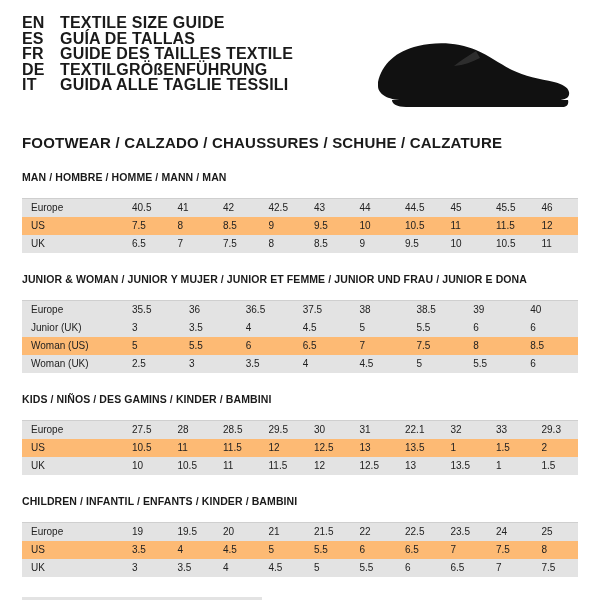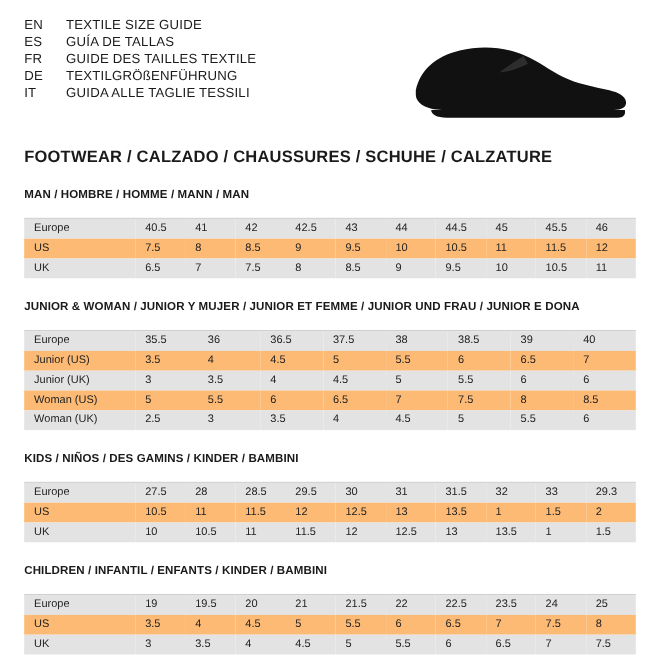--- a/index.html
+++ b/index.html
@@ -25,22 +25,22 @@
   
   .header {
     display: flex;
     align-items: flex-start;
     justify-content: space-between;
   }
   .lang-table {
     border-collapse: collapse;
   }
   .lang-table td {
-    font-size: 12px;
-    font-weight: normal;
+    font-size: 16px;
+    font-weight: bold;
     letter-spacing: 0.2px;
     padding: 0 0 2.5px 0;
     vertical-align: top;
     line-height: 13px;
     white-space: nowrap;
   }
   .lang-code {
     width: 38px;
   }
   .shoe-wrap {
@@ -194,31 +194,20 @@
           <td class="label">Europe</td>
           <td>35.5</td>
           <td>36</td>
           <td>36.5</td>
           <td>37.5</td>
           <td>38</td>
           <td>38.5</td>
           <td>39</td>
           <td>40</td>
         </tr>
-        <tr class="plain">
-          <td class="label">Junior (US)</td>
-          <td>3.5</td>
-          <td>4</td>
-          <td>4.5</td>
-          <td>5</td>
-          <td>5.5</td>
-          <td>6</td>
-          <td>6.5</td>
-          <td>7</td>
-        </tr>
         <tr class="shaded">
           <td class="label">Junior (UK)</td>
           <td>3</td>
           <td>3.5</td>
           <td>4</td>
           <td>4.5</td>
           <td>5</td>
           <td>5.5</td>
           <td>6</td>
           <td>6</td>
@@ -254,21 +243,21 @@
     <table class="size">
       <tbody>
         <tr class="shaded">
           <td class="label">Europe</td>
           <td>27.5</td>
           <td>28</td>
           <td>28.5</td>
           <td>29.5</td>
           <td>30</td>
           <td>31</td>
-          <td>31.5</td>
+          <td>22.1</td>
           <td>32</td>
           <td>33</td>
           <td>29.3</td>
         </tr>
         <tr class="plain">
           <td class="label">US</td>
           <td>10.5</td>
           <td>11</td>
           <td>11.5</td>
           <td>12</td>

